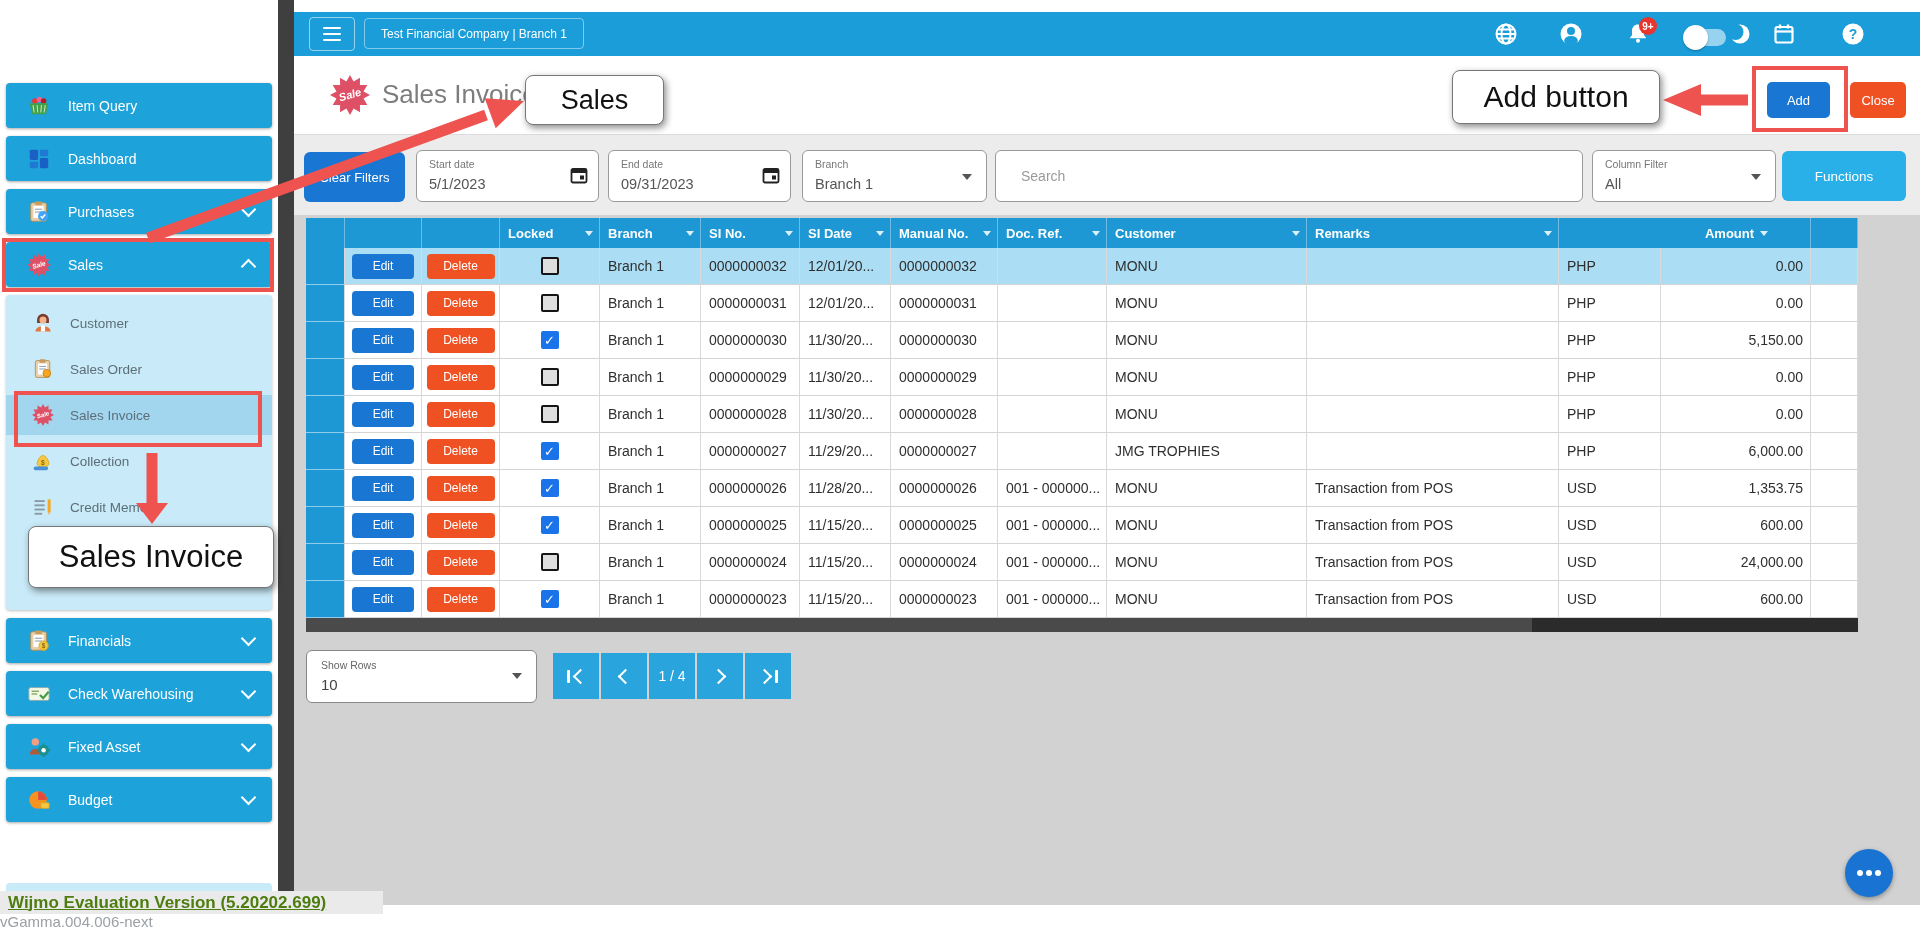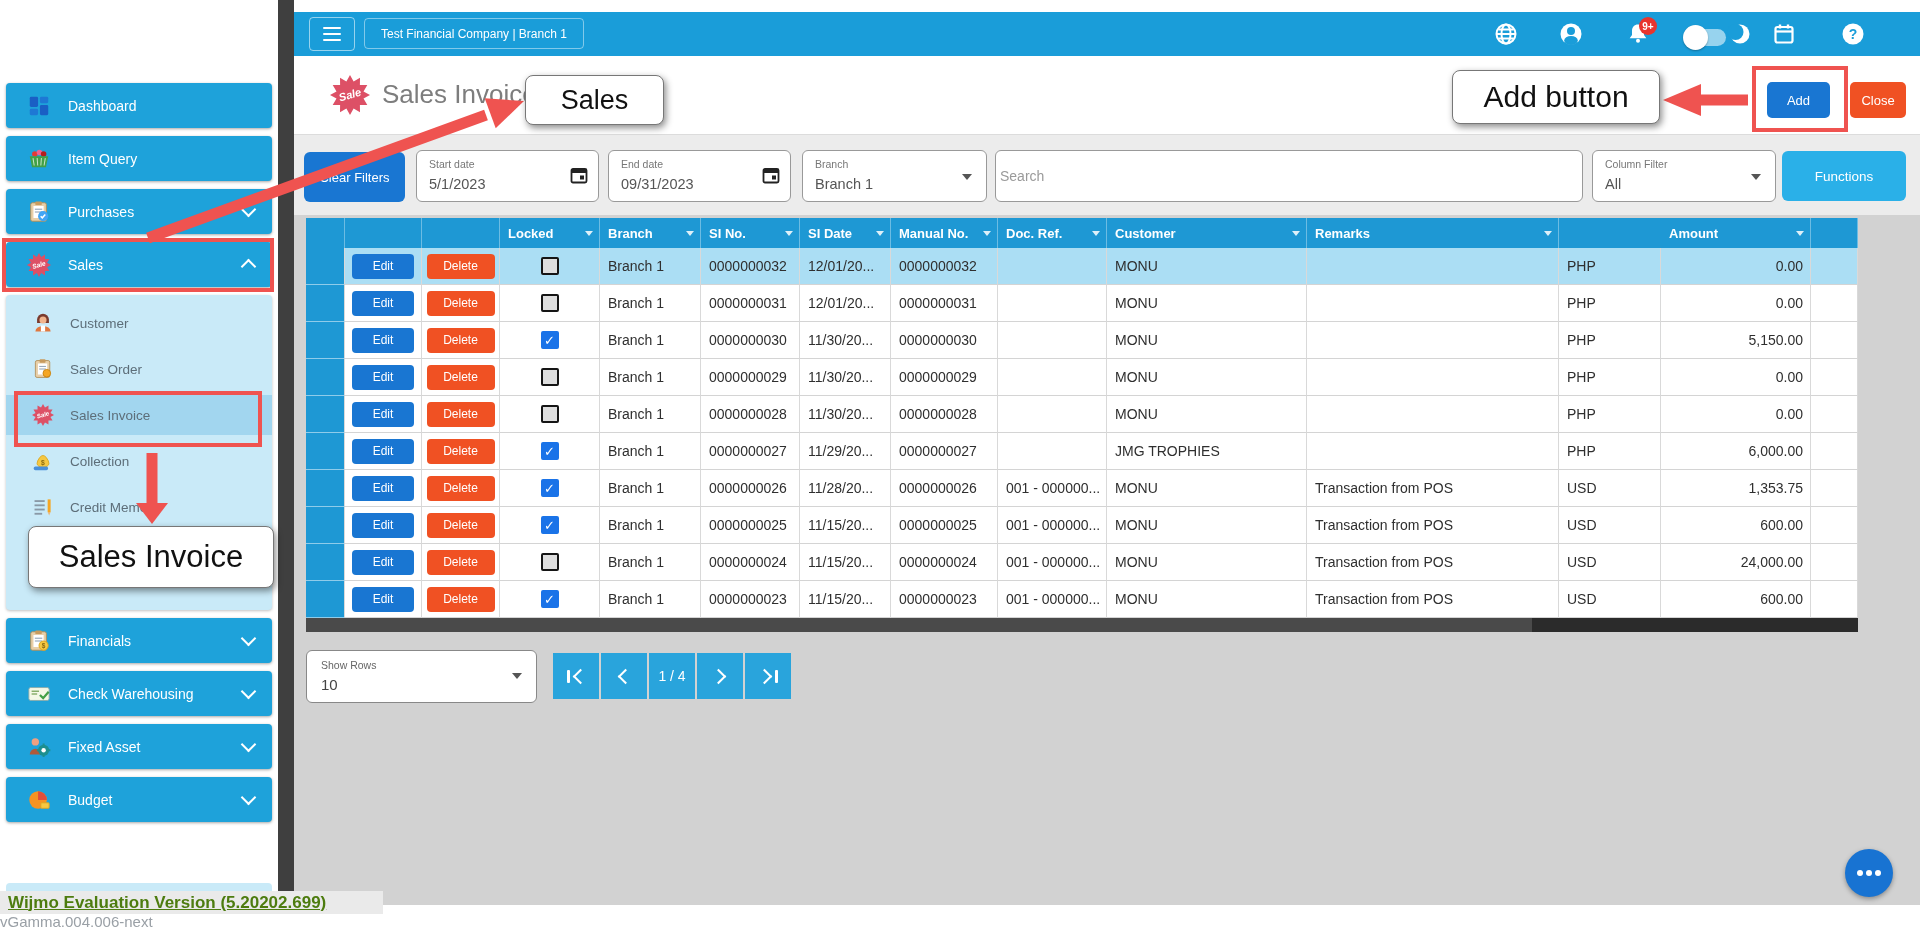--- a/index.html
+++ b/index.html
@@ -47,31 +47,31 @@
   .ffield { position:absolute; top:15px; height:52px; background:#fff; border:1px solid #999; border-radius:6px; box-sizing:border-box; cursor:pointer; }
   #f-start { left:122px; width:183px; }
   #f-end { left:314px; width:183px; }
   #f-branch { left:508px; width:185px; }
   #f-search { left:701px; width:588px; }
   #f-colfilter { left:1298px; width:184px; }
   .f-label { position:absolute; left:12px; top:7px; font-size:10.5px; color:#777; }
   .f-value { position:absolute; left:12px; bottom:9px; font-size:14.5px; color:#555; }
   .cal-ic { position:absolute; right:10px; top:15px; }
   .dd-caret { position:absolute; right:14px; top:23px; width:0; height:0; border-left:5.5px solid transparent; border-right:5.5px solid transparent; border-top:6.5px solid #555; }
-  .search-input { position:absolute; left:0; top:0; width:100%; height:100%; border:none; outline:none; background:transparent; padding-left:4px; font-size:14px; color:#444; font-family:"Liberation Sans",sans-serif; box-sizing:border-box; }
+  .search-input { position:absolute; left:0; top:0; width:100%; height:100%; border:none; outline:none; background:transparent; padding-left:25px; font-size:14px; color:#444; font-family:"Liberation Sans",sans-serif; box-sizing:border-box; }
   .search-input::placeholder { color:#9a9a9a; }
   .btn-functions { position:absolute; left:1488px; top:16px; width:124px; height:50px; background:#2ab0e8; border-radius:6px; font-size:13.5px; }
 
   
   .content-bg { position:absolute; left:294px; top:215px; width:1626px; height:690px; background:#d2d2d2; }
   .grid { position:absolute; left:306px; top:218px; width:1552px; }
   .ghead { display:flex; height:30px; background:#1e98d4; }
   .hcell { box-sizing:border-box; display:flex; align-items:center; padding:0 6px 0 8px; color:#fff; font-size:13px; font-weight:bold; border-right:1px solid rgba(255,255,255,.35); cursor:pointer; }
   .hcell .funnel { margin-left:auto; }
-  .hcell.right { justify-content:space-between; }
+  .hcell.right { justify-content:center; }
   .hcell.right .funnel { margin-left:6px; }
   .funnel { width:0; height:0; border-left:4.5px solid transparent; border-right:4.5px solid transparent; border-top:5.5px solid rgba(255,255,255,.85); cursor:pointer; }
   .grow { display:flex; height:37px; }
   .gcell { box-sizing:border-box; display:flex; align-items:center; padding-left:8px; font-size:14px; color:#2f2f2f; border-right:1px solid #d9d9d9; border-bottom:1px solid #d4d4d4; background:#fff; overflow:hidden; white-space:nowrap; }
   .grow.sel .gcell { background:#abdef4; }
   .gcell.rh { background:#1e98d4 !important; border-bottom:1px solid rgba(255,255,255,.5); }
   .gcell.center { justify-content:center; padding-left:0; }
   .gcell.right { justify-content:flex-end; padding-right:7px; padding-left:0; }
   .btn-edit { width:62px; height:25px; background:#1976d2; border:none; border-radius:4px; color:#fff; font-size:12px; cursor:pointer; }
   .btn-del { width:68px; height:25px; background:#f05123; border:none; border-radius:4px; color:#fff; font-size:12px; cursor:pointer; }
@@ -111,39 +111,39 @@
 </style>
 </head>
 <body>
 
 <div class="sidebar">
   <div class="side-item-partial"></div>
   <div class="side-list">
       <div class="side-item">
         <span class="side-icon">
           <svg width="24" height="24" viewBox="0 0 26 26">
-            <rect x="3" y="3" width="9" height="11" rx="1.5" fill="#1a5fc4"></rect>
-            <rect x="14" y="3" width="9" height="7" rx="1.5" fill="#1e78d4"></rect>
-            <rect x="3" y="16" width="9" height="7" rx="1.5" fill="#1e78d4"></rect>
-            <rect x="14" y="12" width="9" height="11" rx="1.5" fill="#1a5fc4"></rect>
-          </svg>
-        </span>
-        <span class="side-label">Dashboard</span>
-      </div>
-      <div class="side-item">
-        <span class="side-icon">
-          <svg width="24" height="24" viewBox="0 0 26 26">
             <circle cx="8.5" cy="7.5" r="3" fill="#e53935"></circle>
             <circle cx="13.5" cy="6" r="3" fill="#ef6292"></circle>
             <circle cx="18" cy="7.5" r="3" fill="#b71c1c"></circle>
             <path d="M3 10 h20 l-2.5 12 h-15 z" fill="#43a047"></path>
             <path d="M6.5 12 l1.3 8 M11 12 l.6 8 M15.6 12 l-.6 8 M19.8 12 l-1.3 8" stroke="#c8e6c9" stroke-width="1.1" fill="none"></path>
           </svg>
         </span>
         <span class="side-label">Item Query</span>
+      </div>
+      <div class="side-item">
+        <span class="side-icon">
+          <svg width="24" height="24" viewBox="0 0 26 26">
+            <rect x="3" y="3" width="9" height="11" rx="1.5" fill="#1a5fc4"></rect>
+            <rect x="14" y="3" width="9" height="7" rx="1.5" fill="#1e78d4"></rect>
+            <rect x="3" y="16" width="9" height="7" rx="1.5" fill="#1e78d4"></rect>
+            <rect x="14" y="12" width="9" height="11" rx="1.5" fill="#1a5fc4"></rect>
+          </svg>
+        </span>
+        <span class="side-label">Dashboard</span>
       </div>
       <div class="side-item">
         <span class="side-icon">
           <svg width="24" height="24" viewBox="0 0 26 26">
             <rect x="4" y="3" width="17" height="20" rx="2" fill="#e8cfa8" stroke="#b08d55"></rect>
             <rect x="7" y="6.5" width="11" height="13" fill="#fff"></rect>
             <rect x="9" y="1.5" width="7" height="4" rx="1" fill="#c89b5e"></rect>
             <line x1="8.5" y1="10" x2="16.5" y2="10" stroke="#9ab" stroke-width="1.3"></line>
             <line x1="8.5" y1="13" x2="16.5" y2="13" stroke="#9ab" stroke-width="1.3"></line>
             <circle cx="17.5" cy="17.5" r="5.5" fill="#42a5f5"></circle>

